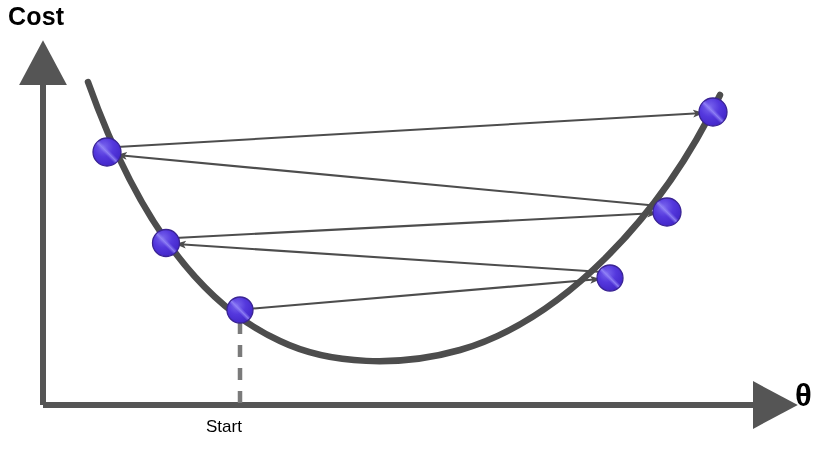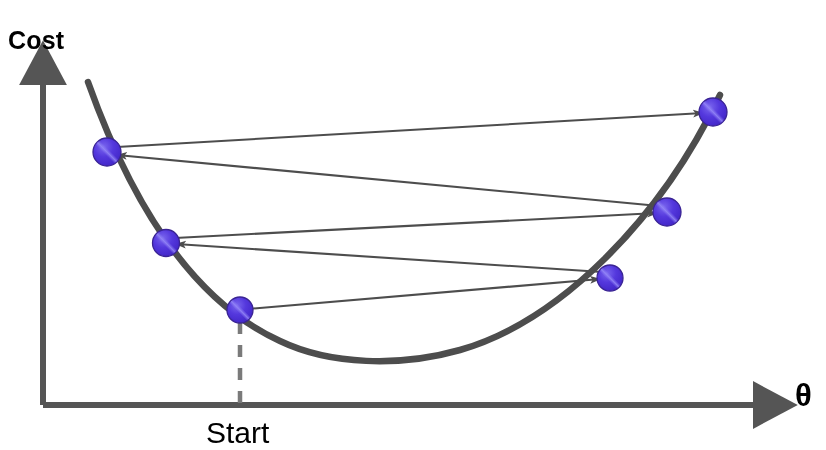--- a/index.html
+++ b/index.html
@@ -30,32 +30,31 @@
     color: #000000;
     white-space: nowrap;
     line-height: 1;
   }
   #cost-label {
     left: 8px;
     top: 4px;
     font-size: 25px;
     font-weight: bold;
     letter-spacing: 0.2px;
-    margin-top: 24px;
   }
   #theta-label {
     left: 795px;
     top: 380px;
     font-size: 31px;
     font-weight: bold;
   }
   #start-label {
     left: 206px;
     top: 418px;
-    font-size: 30px;
+    font-size: 17px;
     font-weight: normal;
   }
 </style>
 </head>
 <body>
 
 <div id="stage">
 
   <svg id="figure" viewBox="0 0 826 450">
     <defs>

